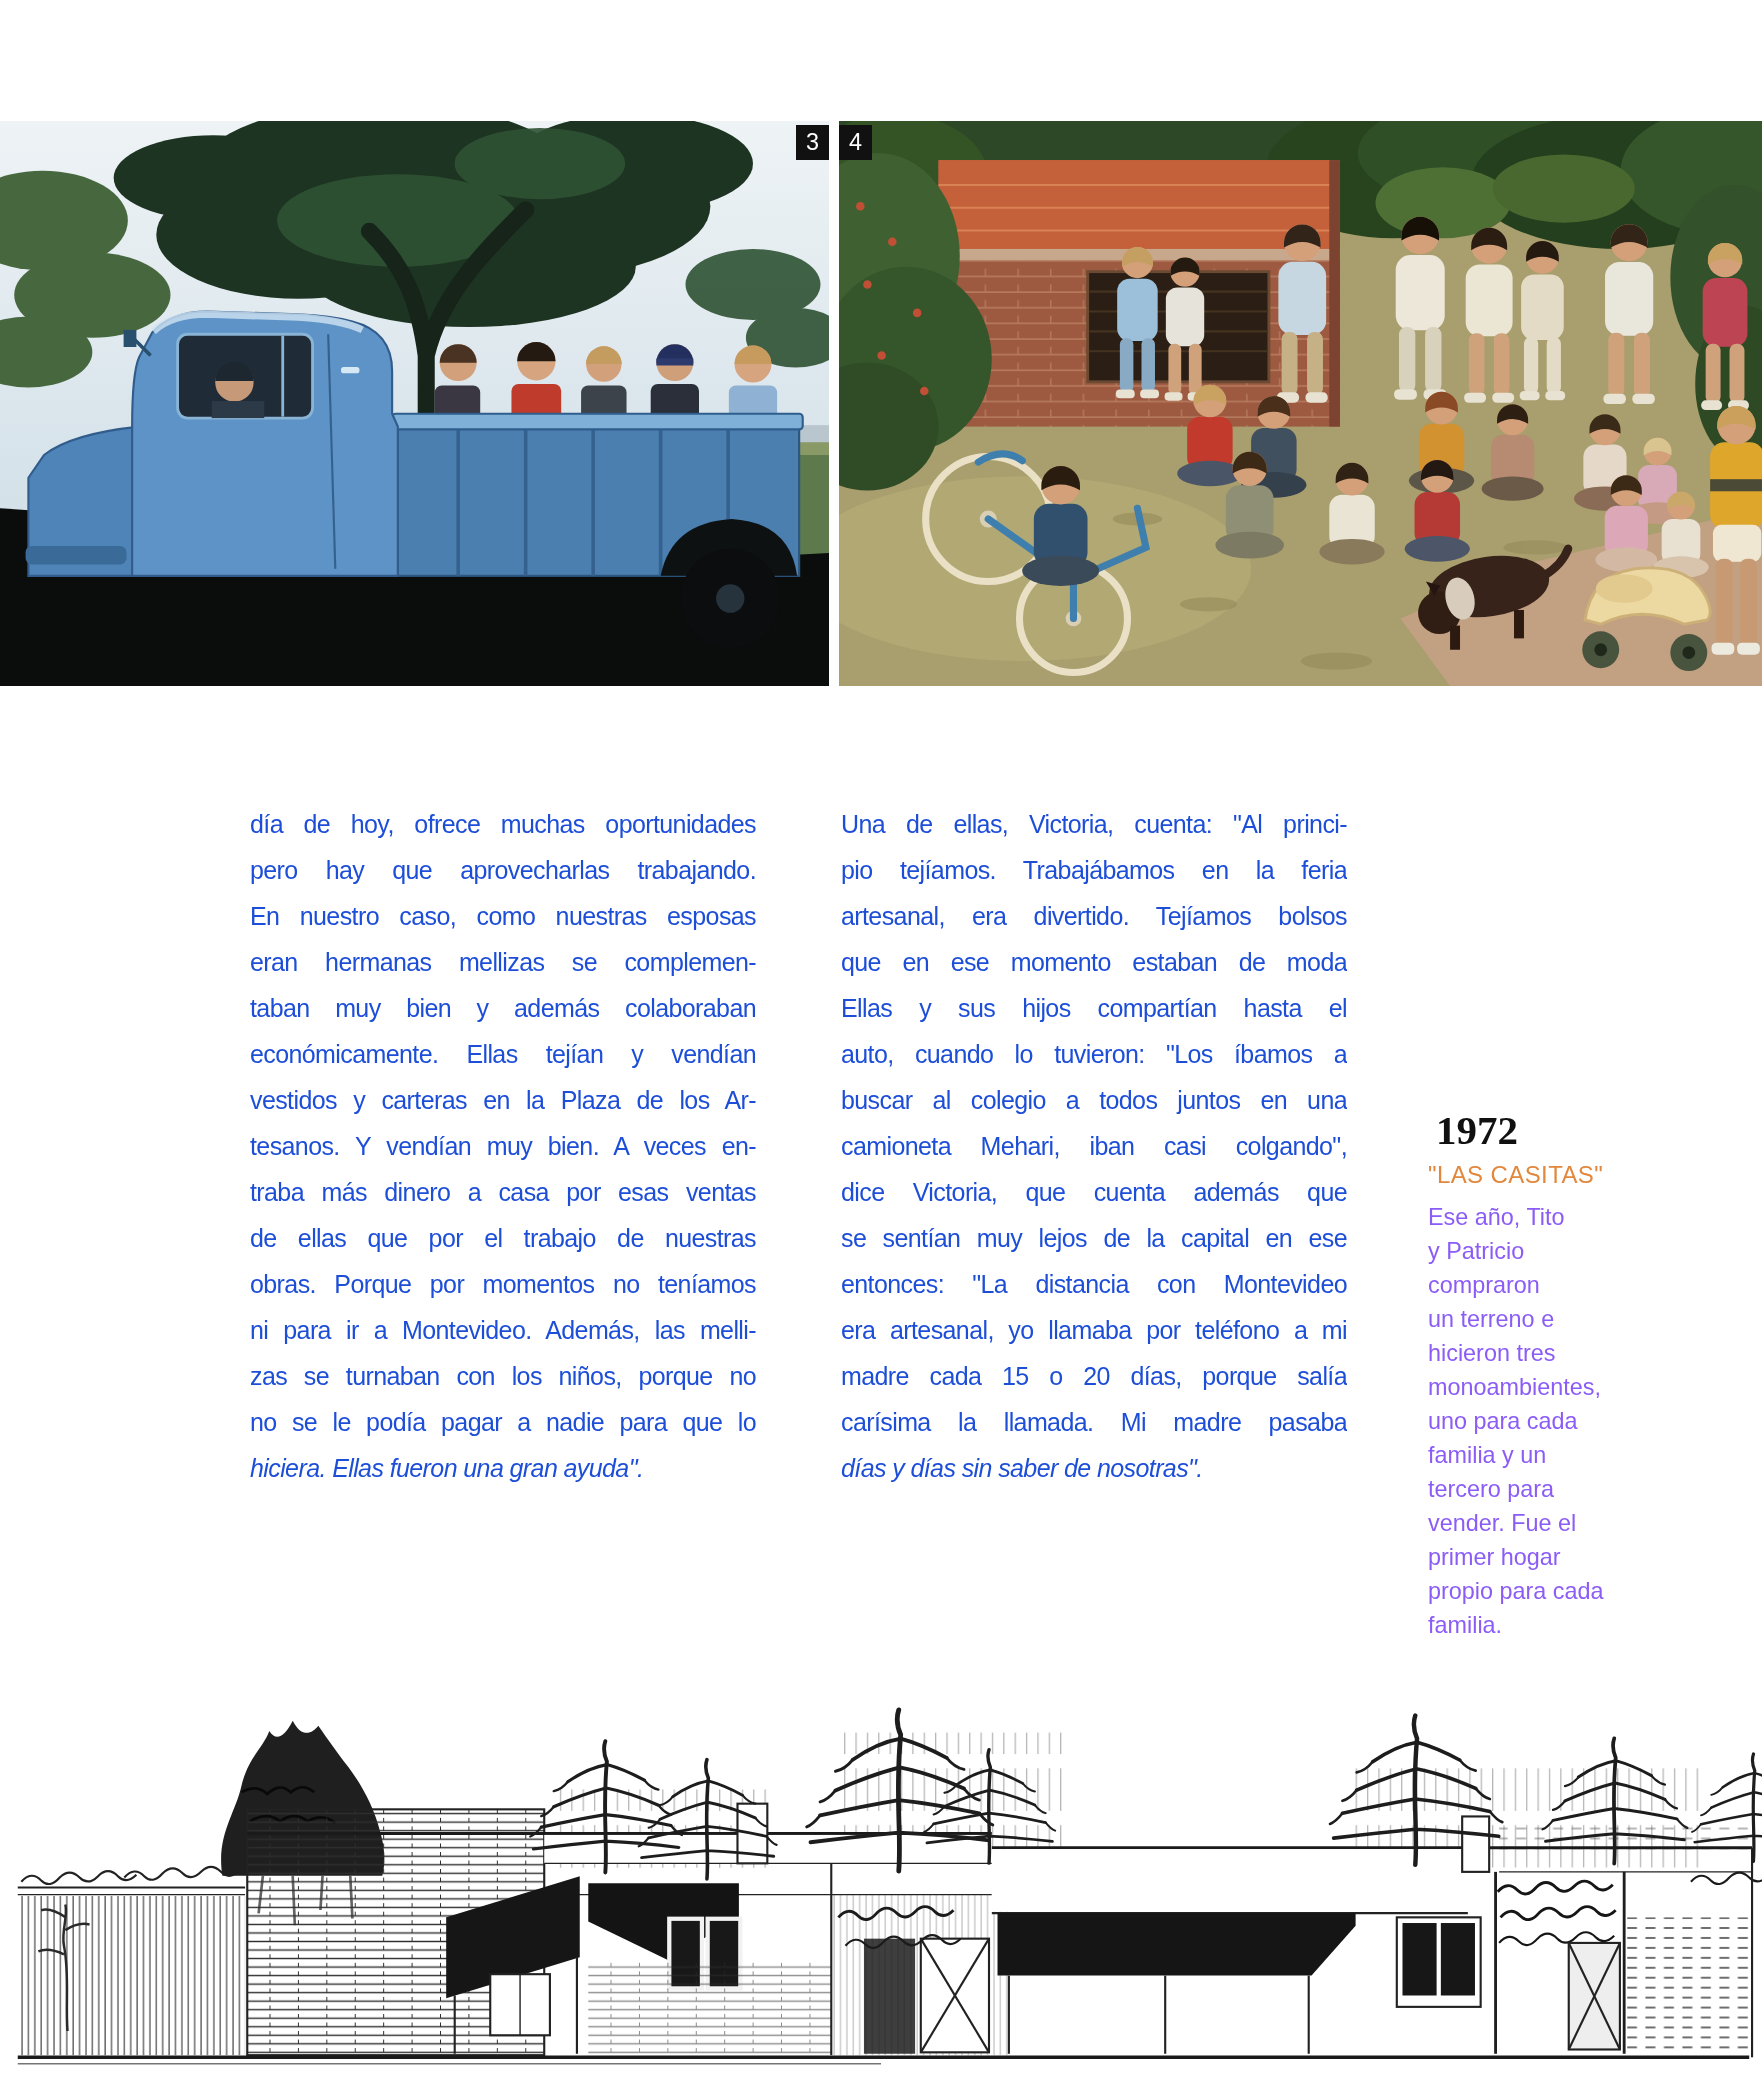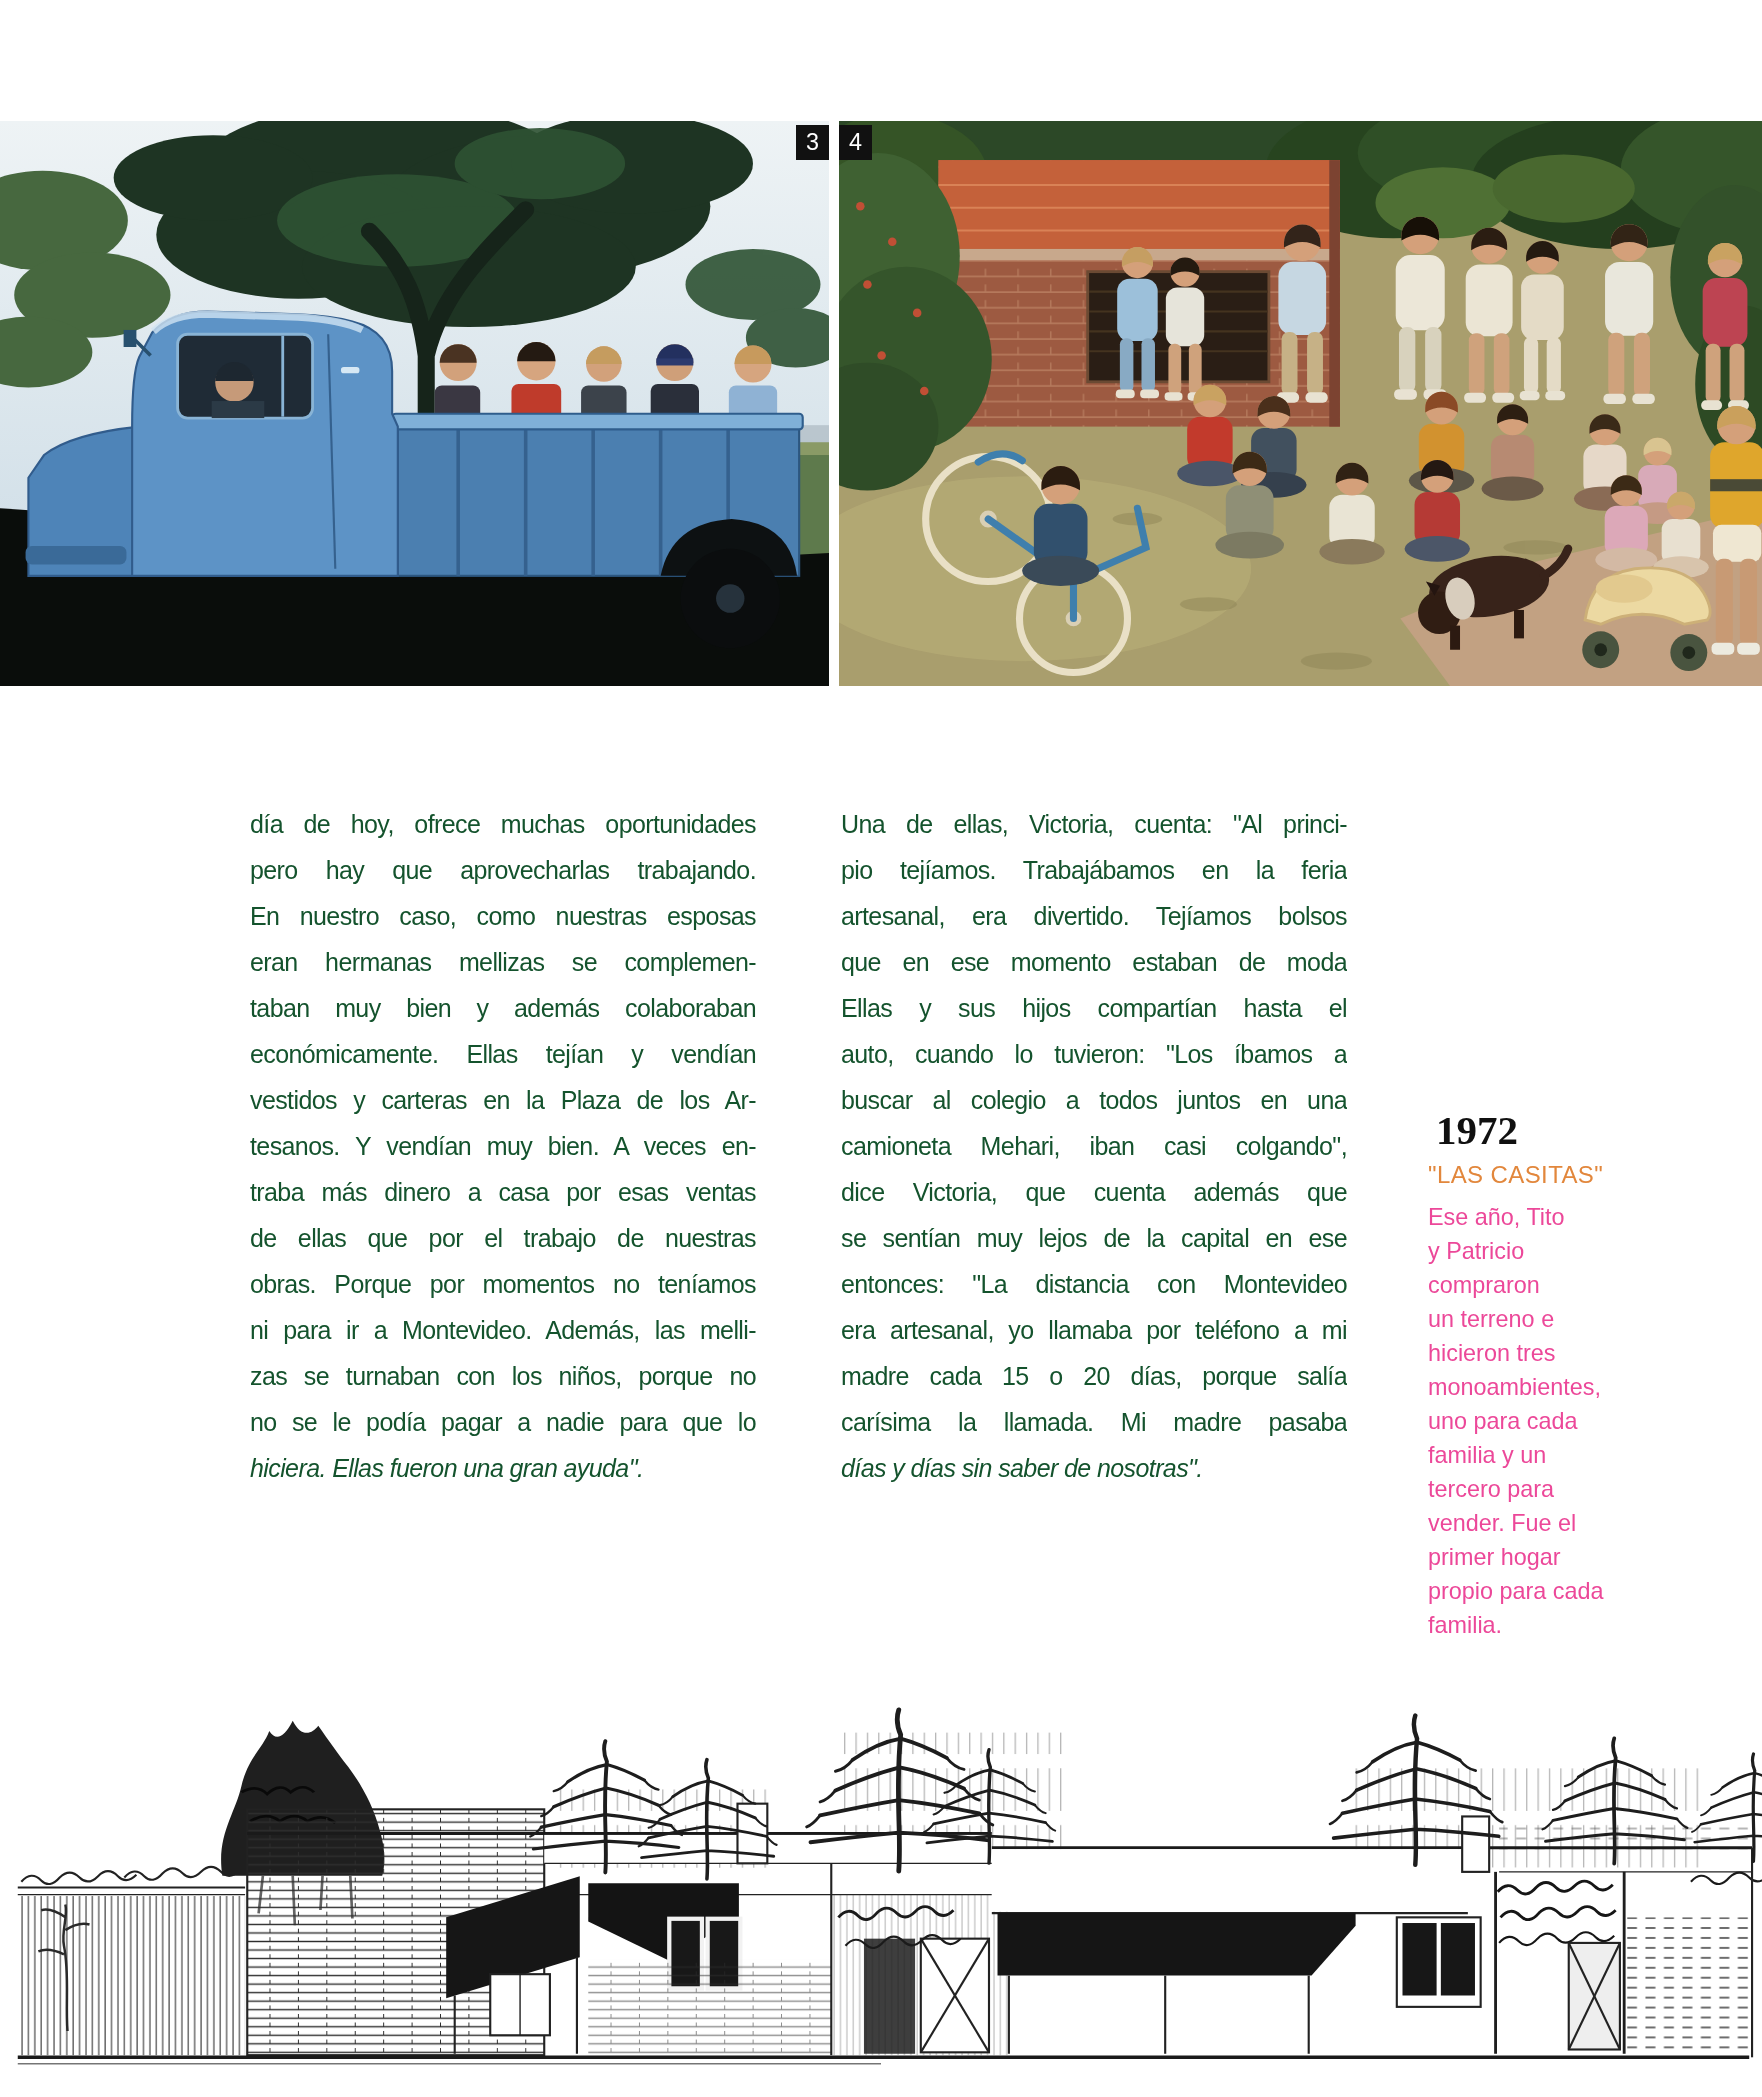--- a/index.html
+++ b/index.html
@@ -13,32 +13,32 @@
   .photo-left  { left:0; width:829px; }
   .photo-right { left:839px; width:923px; }
   .photo-num {
     position:absolute; top:3.6px; width:33px; height:35px; background:#111111; color:#ffffff;
     font-size:23.4px; display:flex; align-items:center; justify-content:center; font-weight:400;
   }
   .num-3 { right:0; }
   .num-4 { left:0; }
   
   .col { position:absolute; top:801px; width:506px; font-size:25px; line-height:46px;
-         letter-spacing:-0.6px; color:#14532d; }
+         letter-spacing:-0.6px; color:#1d4ed8; }
   .col-left  { left:250px; }
   .col-right { left:841px; }
   .tline { text-align:justify; text-align-last:justify; height:46px; overflow:hidden; }
   .tline.last { text-align-last:left;font-style:italic; }
   
   .sidebar { position:absolute; left:1428px; top:1100px; width:263px; }
   .sb-year  { font-family:"Liberation Serif", serif; font-weight:700; font-size:41px;
               line-height:44px; color:#101010; margin:8px; }
   .sb-title { font-size:24px; color:#e2873c; margin:8.5px 0 11.4px 0; font-weight:400;
               letter-spacing:0.4px; }
-  .sb-body  { font-size:23.4px; line-height:34px; color:#ec4899; }
+  .sb-body  { font-size:23.4px; line-height:34px; color:#8b5cf6; }
   .sb-line  { height:34px; }
   
   .drawing { position:absolute; left:0; top:1704px; width:1762px; height:394px; }
   .drawing svg { display:block; width:100%; height:100%; }
 </style>
 </head>
 <body>
 
 <div class="page">
 

